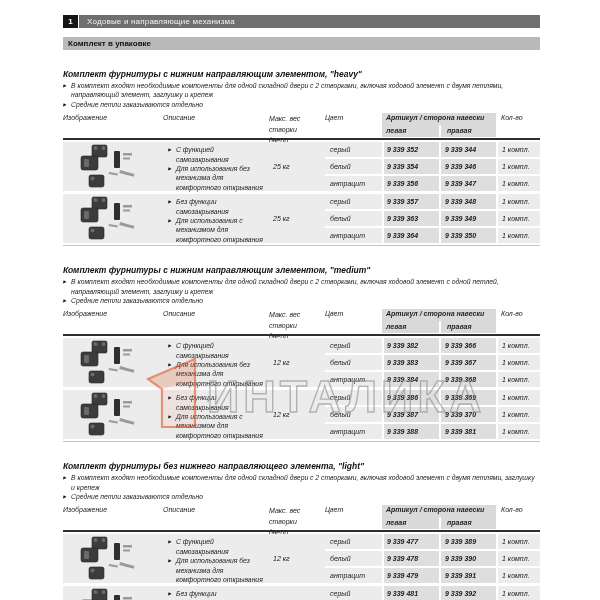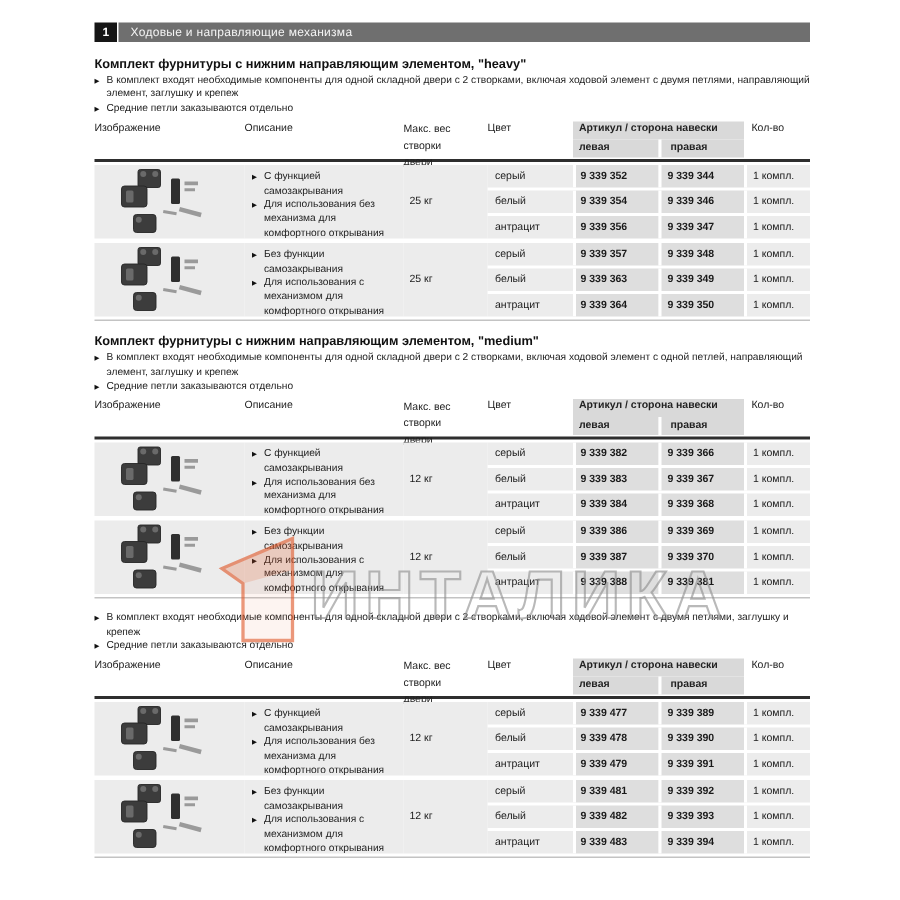--- a/index.html
+++ b/index.html
@@ -11,21 +11,21 @@
   .content{position:absolute;left:63px;top:15px;width:477px;}
   
   .chapter-bar{display:flex;height:13px;margin-bottom:9px;}
   .chapter-num{width:15px;background:#161616;color:#fff;font-size:8px;font-weight:bold;
     text-align:center;line-height:13px;margin-right:1px;}
   .chapter-title{flex:1;background:#6f6f6f;color:#f4f4f4;font-size:8px;line-height:13px;
     padding-left:8px;letter-spacing:.2px;}
   .sub-bar{height:13px;background:#b9b9b9;color:#111;font-size:8px;font-weight:bold;
     line-height:13px;padding-left:5px;}
   
-  .section{margin-top:8px;}
+  .section{margin-top:19px;font-style:italic;}
   .section-title{font-size:8.5px;font-weight:bold;margin:0 0 2px 0;color:#111;}
   .bullets{margin:0;}
   .bullet{display:flex;font-size:6.8px;line-height:1.38;color:#222;}
   .bullet .bm{flex:0 0 8px;font-size:4.3px;line-height:9.4px;color:#111;}
   .bullet .bt{flex:1;}
   
   .ptable{margin-top:4px;}
   .thead{display:grid;grid-template-columns:100px 106px 56px 57px 57px 57px 44px;
     grid-auto-rows:12px;font-size:7px;border-bottom:2px solid #2e2e2e;padding-bottom:1px;}
   .th{color:#222;}
@@ -53,20 +53,21 @@
   .watermark{position:absolute;left:143px;top:356px;opacity:.62;pointer-events:none;}
 </style>
 </head>
 <body>
 
 <div class="content">
   <div class="chapter-bar">
     <div class="chapter-num">1</div>
     <div class="chapter-title">Ходовые и направляющие механизма</div>
   </div>
+  <div class="sub-bar">Комплект в упаковке</div>
   <div>
   <section class="section">
     <h2 class="section-title">Комплект фурнитуры с нижним направляющим элементом, "heavy"</h2>
     <div class="bullets">
           <div class="bullet">
             <span class="bm">▶</span>
             <span class="bt">В комплект входят необходимые компоненты для одной складной двери с 2 створками, включая ходовой элемент с двумя петлями, направляющий элемент, заглушку и крепеж</span>
           </div>
           <div class="bullet">
             <span class="bm">▶</span>
@@ -299,20 +300,21 @@
               <div class="cell-color" style="grid-row: 3;">антрацит</div>
               <div class="cell-left" style="grid-row: 3;">9 339 388</div>
               <div class="cell-right" style="grid-row: 3;">9 339 381</div>
               <div class="cell-qty" style="grid-row: 3;">1 компл.</div>
             </div>
           </div>
     </div>
   </section>
 
   <section class="section">
+    <h2 class="section-title">Комплект фурнитуры без нижнего направляющего элемента, "light"</h2>
     <div class="bullets">
           <div class="bullet">
             <span class="bm">▶</span>
             <span class="bt">В комплект входят необходимые компоненты для одной складной двери с 2 створками, включая ходовой элемент с двумя петлями, заглушку и крепеж</span>
           </div>
           <div class="bullet">
             <span class="bm">▶</span>
             <span class="bt">Средние петли заказываются отдельно</span>
           </div>
         </div>

